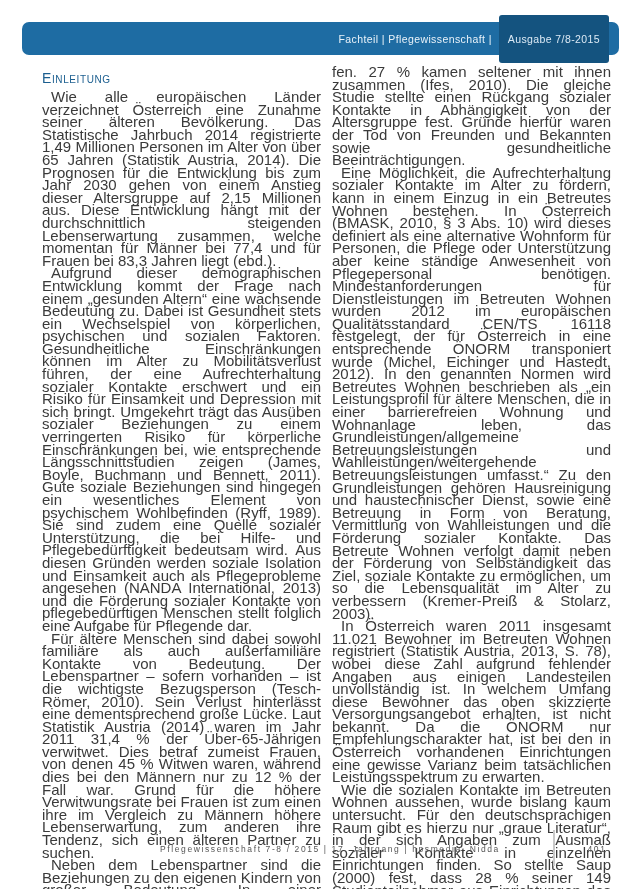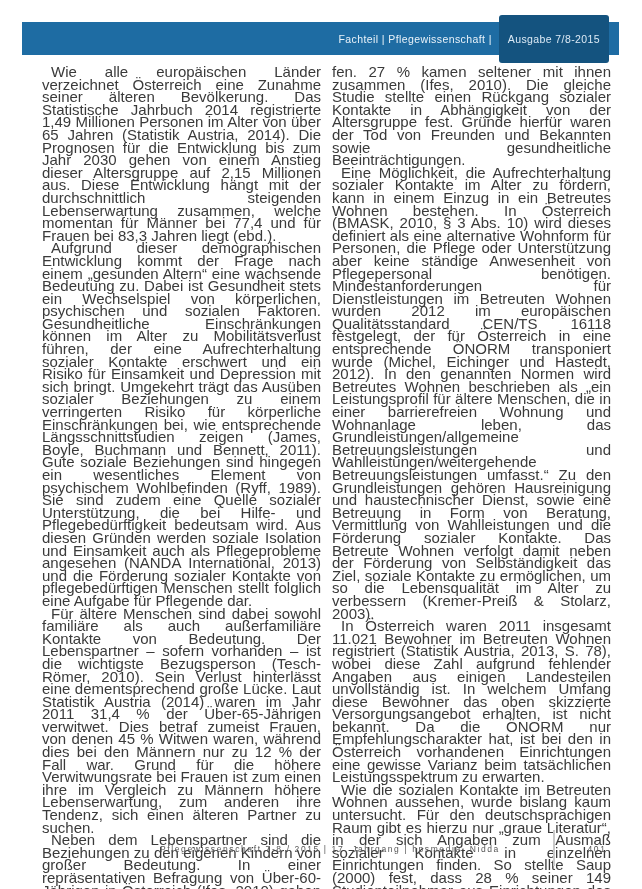--- a/index.html
+++ b/index.html
@@ -3,21 +3,21 @@
 <meta charset="utf-8">
 <style>
   html,body{margin:0;padding:0;background:#ffffff;}
   .page{
     position:relative;width:642px;height:889px;background:#ffffff;overflow:hidden;
     font-family:"Liberation Sans","DejaVu Sans",sans-serif;color:#3a3a3a;
   }
   .header-bar{
     position:absolute;left:22px;top:22px;width:597px;height:33px;
     background:#1e6ca3;display:flex;align-items:center;justify-content:flex-end;
-    padding-right:10px;box-sizing:border-box;
+    padding-right:10px;box-sizing:border-box;border-radius:7px;
   }
   .header-text{
     color:#eaf3fa;font-size:10.5px;letter-spacing:.4px;margin-right:7px;white-space:nowrap;
   }
   .header-badge{
     background:#14537f;color:#dceaf5;font-size:10.5px;letter-spacing:.4px;
     padding:18px 9px;border-radius:3px;white-space:nowrap;
   }
   .col{position:absolute;top:66px;width:279px;}
   .col-left{left:42px;}
@@ -47,20 +47,21 @@
 <body>
 
 <div class="page">
 
   <div class="header-bar">
     <span class="header-text">Fachteil | Pflegewissenschaft |</span>
     <span class="header-badge">Ausgabe 7/8-2015</span>
   </div>
 
   <div class="col col-left">
+    <h2 class="heading">Einleitung</h2>
     <p class="par">Wie alle europäischen Länder verzeichnet Österreich eine Zunahme seiner älteren Bevölkerung. Das Statistische Jahrbuch 2014 registrierte 1,49 Millionen Personen im Alter von über 65 Jahren (Statistik Austria, 2014). Die Prognosen für die Entwicklung bis zum Jahr 2030 gehen von einem Anstieg dieser Altersgruppe auf 2,15 Millionen aus. Diese Entwicklung hängt mit der durchschnittlich steigenden Lebenserwartung zusammen, welche momentan für Männer bei 77,4 und für Frauen bei 83,3 Jahren liegt (ebd.).</p>
     <p class="par">Aufgrund dieser demographischen Entwicklung kommt der Frage nach einem „gesunden Altern“ eine wachsende Bedeutung zu. Dabei ist Gesundheit stets ein Wechselspiel von körperlichen, psychischen und sozialen Faktoren. Gesundheitliche Einschränkungen können im Alter zu Mobilitätsverlust führen, der eine Aufrechterhaltung sozialer Kontakte erschwert und ein Risiko für Einsamkeit und Depression mit sich bringt. Umgekehrt trägt das Ausüben sozialer Beziehungen zu einem verringerten Risiko für körperliche Einschränkungen bei, wie entsprechende Längsschnittstudien zeigen (James, Boyle, Buchmann und Bennett, 2011). Gute soziale Beziehungen sind hingegen ein wesentliches Element von psychischem Wohlbefinden (Ryff, 1989). Sie sind zudem eine Quelle sozialer Unterstützung, die bei Hilfe- und Pflegebedürftigkeit bedeutsam wird. Aus diesen Gründen werden soziale Isolation und Einsamkeit auch als Pflegeprobleme angesehen (NANDA International, 2013) und die Förderung sozialer Kontakte von pflegebedürftigen Menschen stellt folglich eine Aufgabe für Pflegende dar.</p>
     <p class="par">Für ältere Menschen sind dabei sowohl familiäre als auch außerfamiliäre Kontakte von Bedeutung. Der Lebenspartner – sofern vorhanden – ist die wichtigste Bezugsperson (Tesch-Römer, 2010). Sein Verlust hinterlässt eine dementsprechend große Lücke. Laut Statistik Austria (2014) waren im Jahr 2011 31,4 % der Über-65-Jährigen verwitwet. Dies betraf zumeist Frauen, von denen 45 % Witwen waren, während dies bei den Männern nur zu 12 % der Fall war. Grund für die höhere Verwitwungsrate bei Frauen ist zum einen ihre im Vergleich zu Männern höhere Lebenserwartung, zum anderen ihre Tendenz, sich einen älteren Partner zu suchen.</p>
     <p class="par">Neben dem Lebenspartner sind die Beziehungen zu den eigenen Kindern von großer Bedeutung. In einer repräsentativen Befragung von Über-60-Jährigen in Österreich (Ifes, 2010) gaben 87 % der Teilnehmer an, guten Kontakt zu ihren Kindern zu haben. Diese lebten zwar zu 82 % nicht im selben Haushalt, aber überwiegend im gleichen Bundesland. Auch die Großeltern-Enkelkind-Beziehung ist von Bedeutung, wobei hier die jüngere Generation profitieren kann, wenn die Großeltern Betreuungsaufgaben übernehmen. Geschwister und andere Verwandte, so vorhanden, sind weitere Quellen familiärer Kontakte. Nachbarn und Freunde stellen die außerfamiliären Kontakte älterer Menschen dar, wobei Freunde vor allem eine Grundlage für gemeinsame Freizeitaktivitäten sind (Tesch-Römer, 2010). Das Ausmaß sozialer Kontakte von älteren Menschen in Österreich ist durch Befragungen bekannt. In der bereits zitierten Studie (Ifes, 2010) gaben 72 % an, ihre Bekannten bzw. Verwandten mindestens einmal in der Woche zu tref-</p>
   </div>
 
   <div class="col col-right">
     <p class="par cont">fen. 27 % kamen seltener mit ihnen zusammen (Ifes, 2010). Die gleiche Studie stellte einen Rückgang sozialer Kontakte in Abhängigkeit von der Altersgruppe fest. Gründe hierfür waren der Tod von Freunden und Bekannten sowie gesundheitliche Beeinträchtigungen.</p>
     <p class="par">Eine Möglichkeit, die Aufrechterhaltung sozialer Kontakte im Alter zu fördern, kann in einem Einzug in ein Betreutes Wohnen bestehen. In Österreich (BMASK, 2010, § 3 Abs. 10) wird dieses definiert als eine alternative Wohnform für Personen, die Pflege oder Unterstützung aber keine ständige Anwesenheit von Pflegepersonal benötigen. Mindestanforderungen für Dienstleistungen im Betreuten Wohnen wurden 2012 im europäischen Qualitätsstandard CEN/TS 16118 festgelegt, der für Österreich in eine entsprechende ÖNORM transponiert wurde (Michel, Eichinger und Hastedt, 2012). In den genannten Normen wird Betreutes Wohnen beschrieben als „ein Leistungsprofil für ältere Menschen, die in einer barrierefreien Wohnung und Wohnanlage leben, das Grundleistungen/allgemeine Betreuungsleistungen und Wahlleistungen/weitergehende Betreuungsleistungen umfasst.“ Zu den Grundleistungen gehören Hausreinigung und haustechnischer Dienst, sowie eine Betreuung in Form von Beratung, Vermittlung von Wahlleistungen und die Förderung sozialer Kontakte. Das Betreute Wohnen verfolgt damit neben der Förderung von Selbständigkeit das Ziel, soziale Kontakte zu ermöglichen, um so die Lebensqualität im Alter zu verbessern (Kremer-Preiß &amp; Stolarz, 2003).</p>
     <p class="par">In Österreich waren 2011 insgesamt 11.021 Bewohner im Betreuten Wohnen registriert (Statistik Austria, 2013, S. 78), wobei diese Zahl aufgrund fehlender Angaben aus einigen Landesteilen unvollständig ist. In welchem Umfang diese Bewohner das oben skizzierte Versorgungsangebot erhalten, ist nicht bekannt. Da die ÖNORM nur Empfehlungscharakter hat, ist bei den in Österreich vorhandenen Einrichtungen eine gewisse Varianz beim tatsächlichen Leistungsspektrum zu erwarten.</p>

